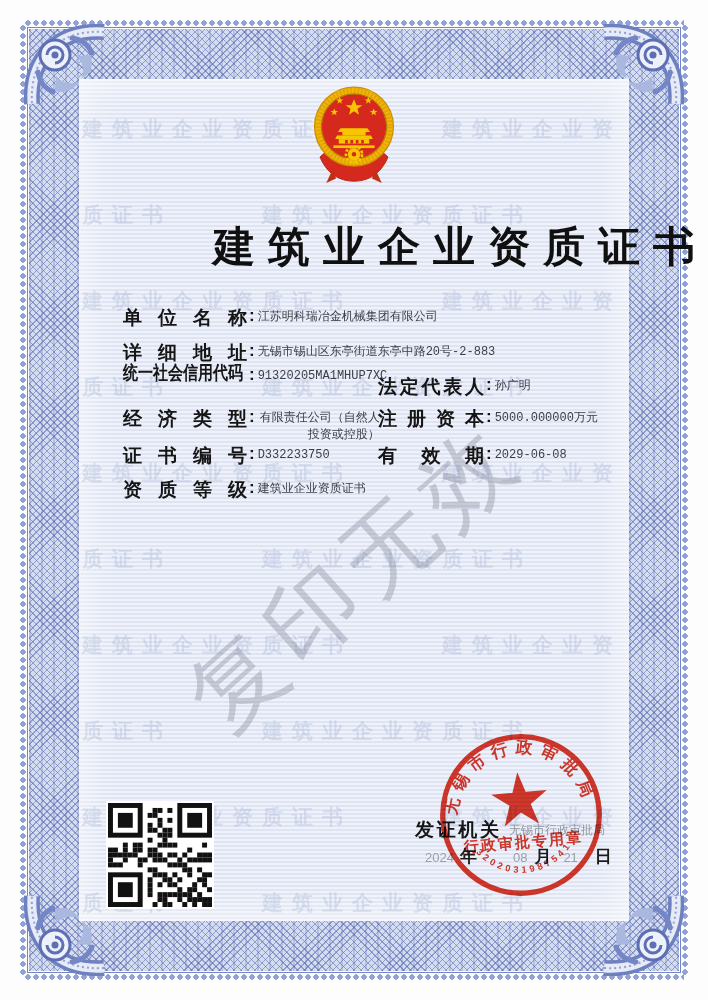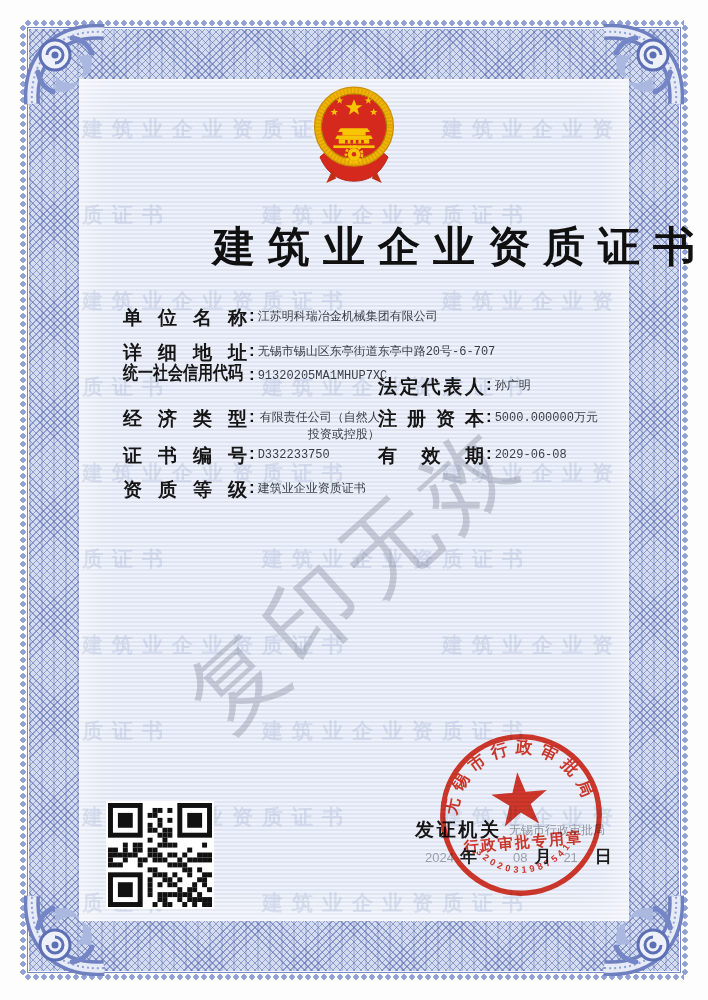--- a/index.html
+++ b/index.html
@@ -204,21 +204,21 @@
   </div>
 
   <div class="row" style="top:340px">
     <div class="flabel justify-chars">
         <span>详</span>
         <span>细</span>
         <span>地</span>
         <span>址</span>
       </div>
     <div class="colon">:</div>
-    <div class="fvalue">无锡市锡山区东亭街道东亭中路20号-6-707</div>
+    <div class="fvalue">无锡市锡山区东亭街道东亭中路20号-2-883</div>
   </div>
 
   <div class="row" style="top:364px">
     <div class="flabel label-condensed">统一社会信用代码</div>
     <div class="colon">:</div>
     <div class="fvalue">91320205MA1MHUP7XC</div>
   </div>
   <div class="row-right" style="top:374px">
     <div class="flabel-sm justify-chars">
         <span>法</span>

